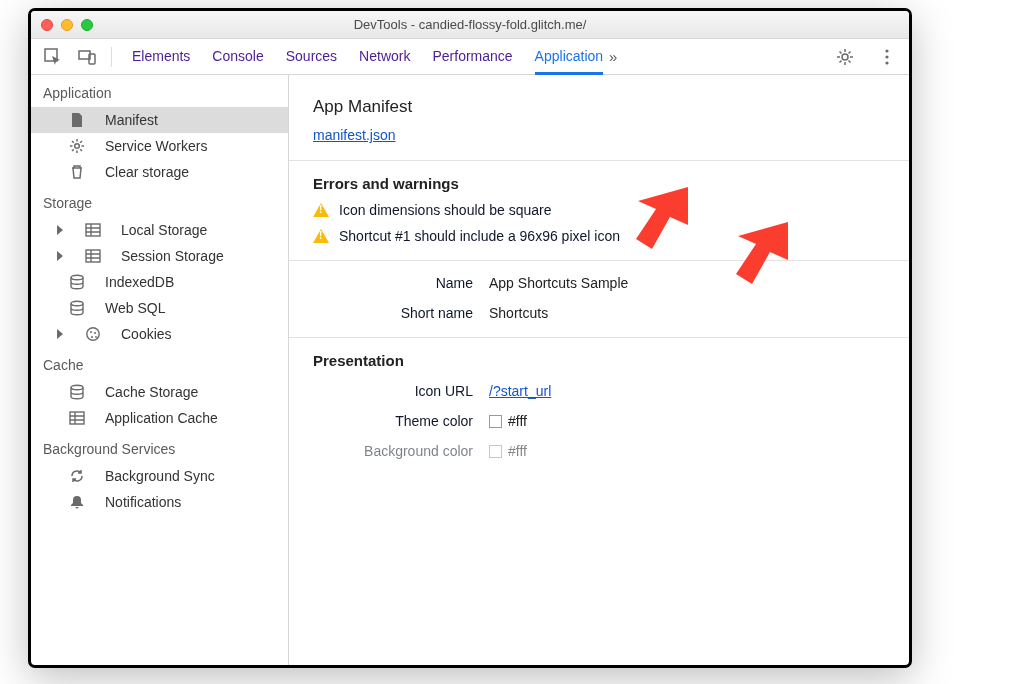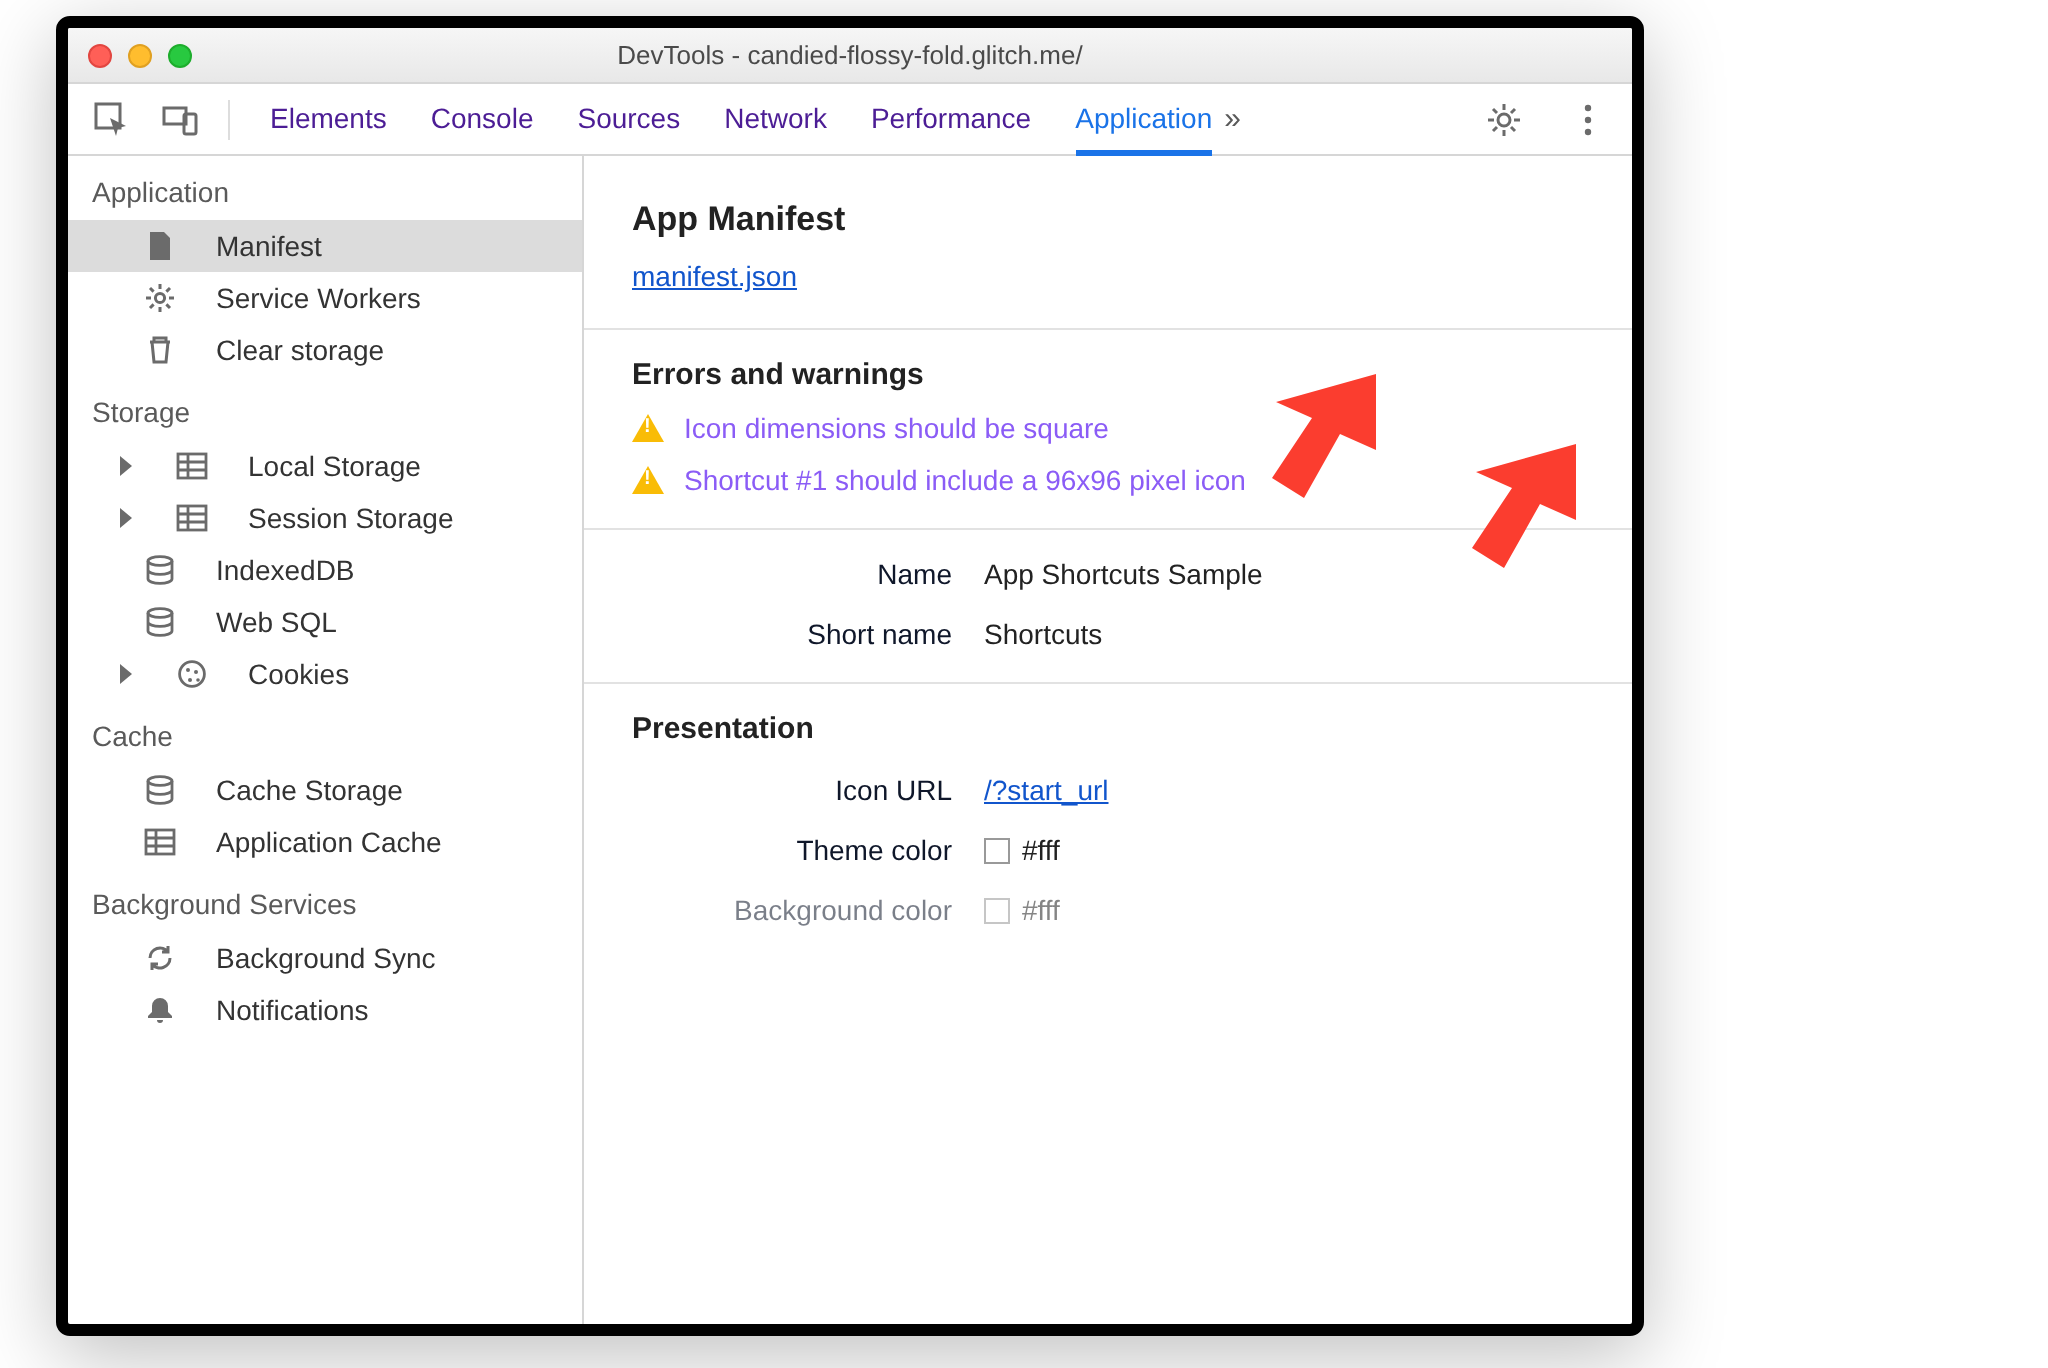--- a/index.html
+++ b/index.html
@@ -7,23 +7,23 @@
   font-family: -apple-system, "Helvetica Neue", Arial, sans-serif;
   background: #fff;
   width: 1024px;
   height: 684px;
   overflow: hidden;
   position: relative;
 }
 .window {
   position: absolute;
   top: 8px; left: 28px;
-  width: 794px; height: 660px;
+  width: 884px; height: 660px;
   background: #fff;
-  border: 6px solid #000000;
+  border: 3px solid #000000;
   border-radius: 7px;
   box-shadow: 0 10px 40px rgba(0,0,0,0.25);
   display: flex;
   flex-direction: column;
   overflow: hidden;
 }
 .titlebar {
   height: 28px;
   background: linear-gradient(#f6f6f6,#e8e8e8);
   border-bottom: 1px solid #d6d6d6;
@@ -83,25 +83,25 @@
 .sb-item.exp { padding-left: 26px; }
 .tri { width:0; height:0; border-top:5px solid transparent; border-bottom:5px solid transparent; border-left:6px solid #6b6b6b; margin-right:2px; flex-shrink:0;}
 .ico { width:16px; height:16px; display:inline-flex; align-items:center; justify-content:center; flex-shrink:0; color:#6b6b6b;}
 
 .content {
   flex:1;
   overflow-y: auto;
   padding: 20px 24px;
   color: #222;
 }
-.section-title { font-size: 17px; font-weight:700; margin-top: 2px;}
+.section-title { font-size: 17px; font-weight:400; margin-top: 2px;}
 .link { color: #1155cc; text-decoration: underline; cursor:pointer; font-size:14px; display:inline-block; margin-top:10px;}
 .hr { border-top:1px solid #e2e2e2; margin: 16px -24px 14px -24px;}
 .subhead { font-size: 15px; font-weight:600; margin-bottom: 10px;}
-.warn-row { display:flex; align-items:center; gap:10px; font-size:14px; color:#8b5cf6; margin: 10px 0;}
+.warn-row { display:flex; align-items:center; gap:10px; font-size:14px; color:#0f172a; margin: 10px 0;}
 .warn-icon { width:0; height:0; border-left:8px solid transparent; border-right:8px solid transparent; border-bottom:14px solid #f9bc06; position:relative;}
 .warn-icon::after { content:"!"; position:absolute; left:-2px; top:1px; font-size:10px; font-weight:bold; color:#fff;}
 .kv { display:flex; align-items:center; font-size:14px; margin: 14px 0; }
 .kv .k { width: 176px; text-align:right; color:#0f172a; padding-right:16px;}
 .kv .v { color:#222;}
 .swatch { width:13px; height:13px; border:1px solid #999; background:#fff; display:inline-block; margin-right:6px; vertical-align:-2px;}
 
 .arrow {
   position: absolute;
   width: 70px; height: 70px;

